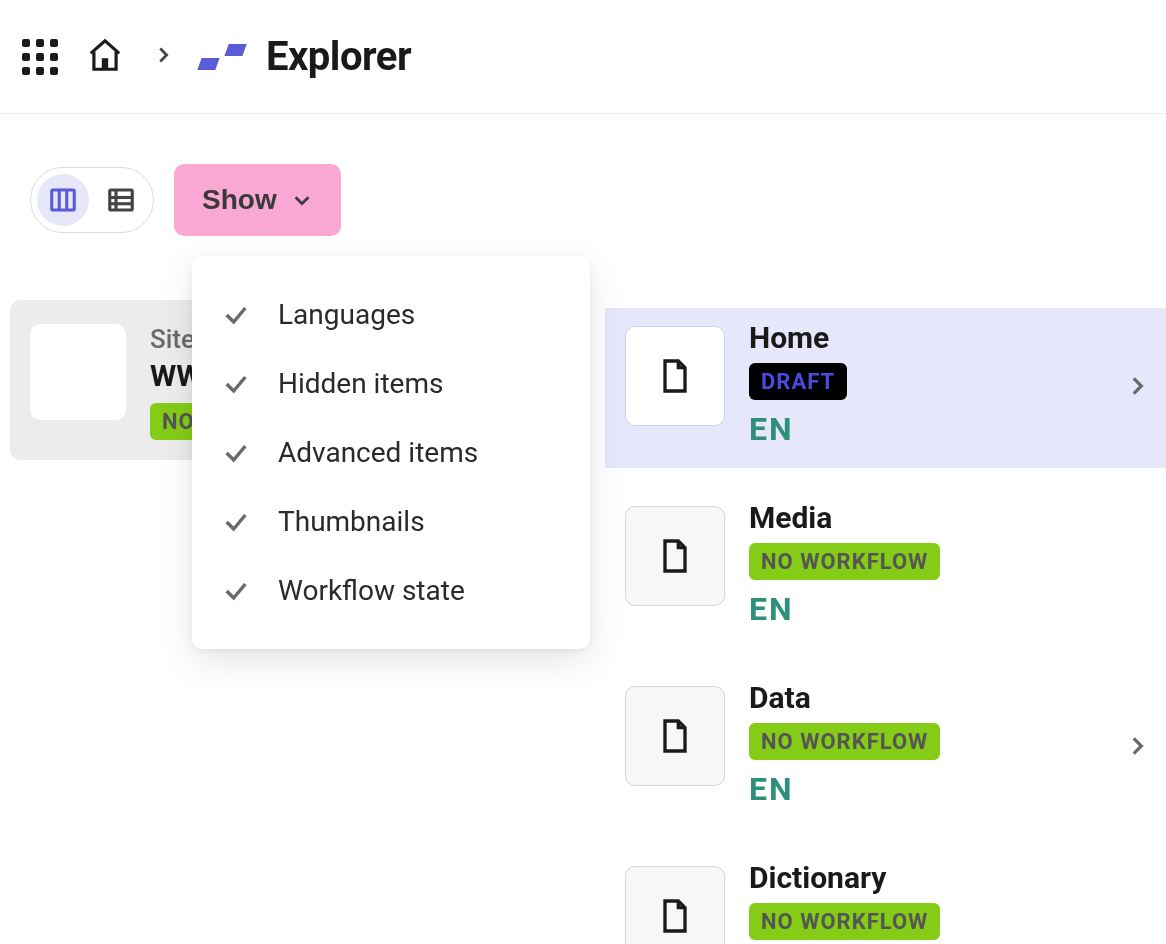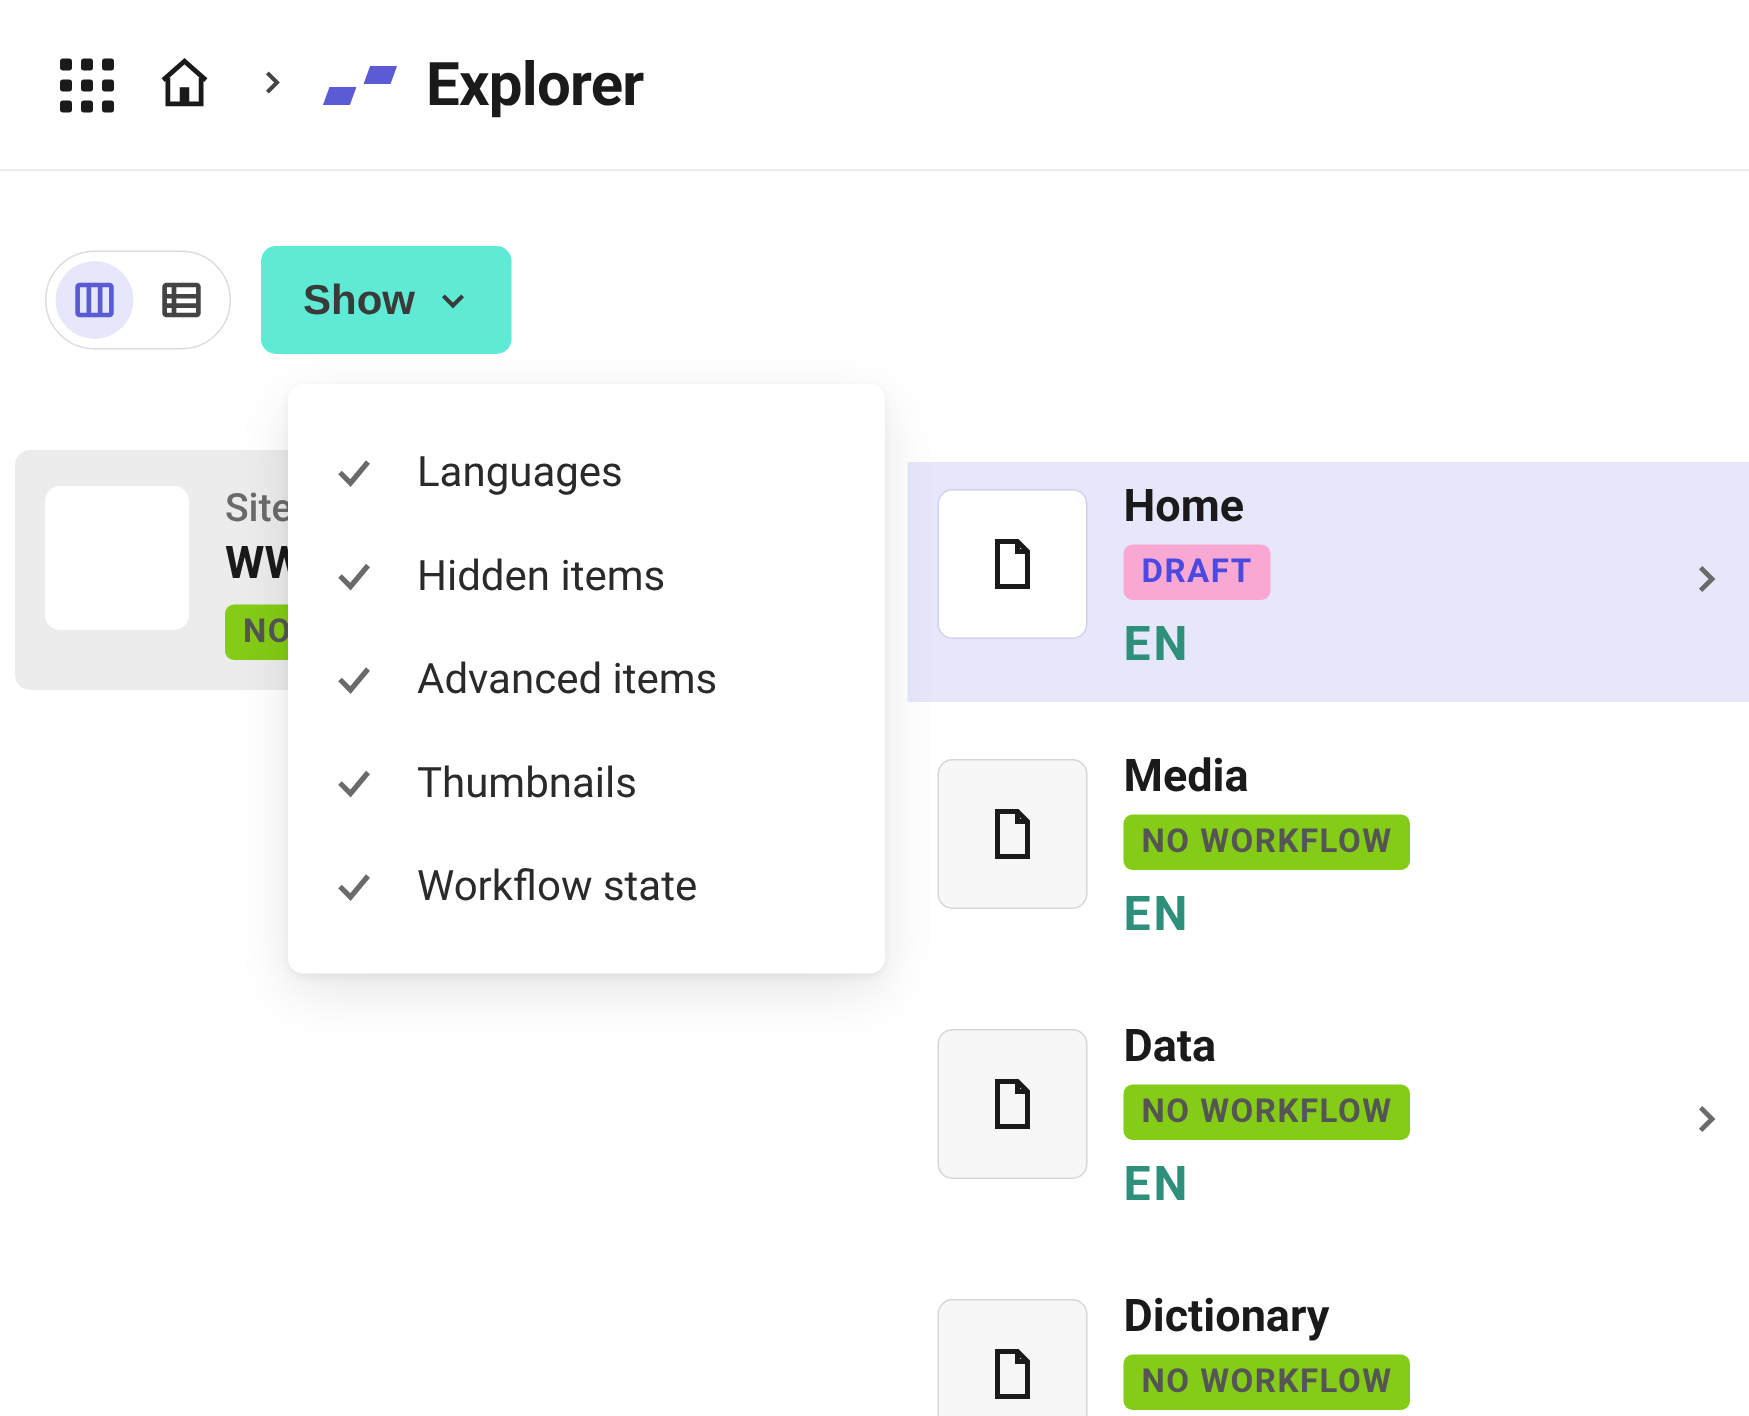--- a/index.html
+++ b/index.html
@@ -12,21 +12,21 @@
     height: 944px;
     overflow: hidden;
     position: relative;
   }
 
   
   .topbar {
     display: flex;
     align-items: center;
     height: 114px;
-    padding-left: 40px;
+    padding-left: 22px;
     border-bottom: 1px solid #e8e8e8;
     gap: 28px;
   }
   .apps-grid {
     display: grid;
     grid-template-columns: repeat(3, 8px);
     grid-template-rows: repeat(3, 8px);
     gap: 6px;
   }
   .apps-grid span {
@@ -64,21 +64,21 @@
     display:flex; align-items:center; justify-content:center;
   }
   .view-toggle .btn.active {
     background:#e7e7fb;
   }
   .view-toggle .btn.active svg { stroke:#5b5bd6; }
   .view-toggle .btn svg { stroke:#444; }
 
   .show-btn {
     display:flex; align-items:center; gap:14px;
-    background:#5eead4; border-radius:10px;
+    background:#f9a8d4; border-radius:10px;
     padding: 20px 28px; font-size:28px; font-weight:600; color:#3a3a3a;
     border:none;
   }
   .show-btn svg { stroke:#3a3a3a; }
 
   
   .dropdown {
     position:absolute;
     left:192px; top:256px;
     width:398px;
@@ -114,21 +114,21 @@
     flex: 0 0 auto;
   }
   .site-meta .label { font-size:26px; color:#6a6a6a; font-weight:500;}
   .site-meta .name  { font-size:30px; font-weight:700; margin-top:4px;}
   .site-badges { margin-top:10px; }
   .badge {
     display:inline-block; font-size:22px; font-weight:700;
     background:#84cc16; color:#555; padding:6px 12px; border-radius:6px;
     letter-spacing:1px;
   }
-  .badge.draft { background:#f9a8d4; color:#4a4ae0; }
+  .badge.draft { background:#000000; color:#4a4ae0; }
   .lang {
     display:block; font-size:32px; font-weight:700; color:#2e8f7a;
     letter-spacing:2px; margin-top:10px;
   }
 
   
   .right-col {
     position:absolute; left:605px; top:8px; right:0;
   }
   .item {

